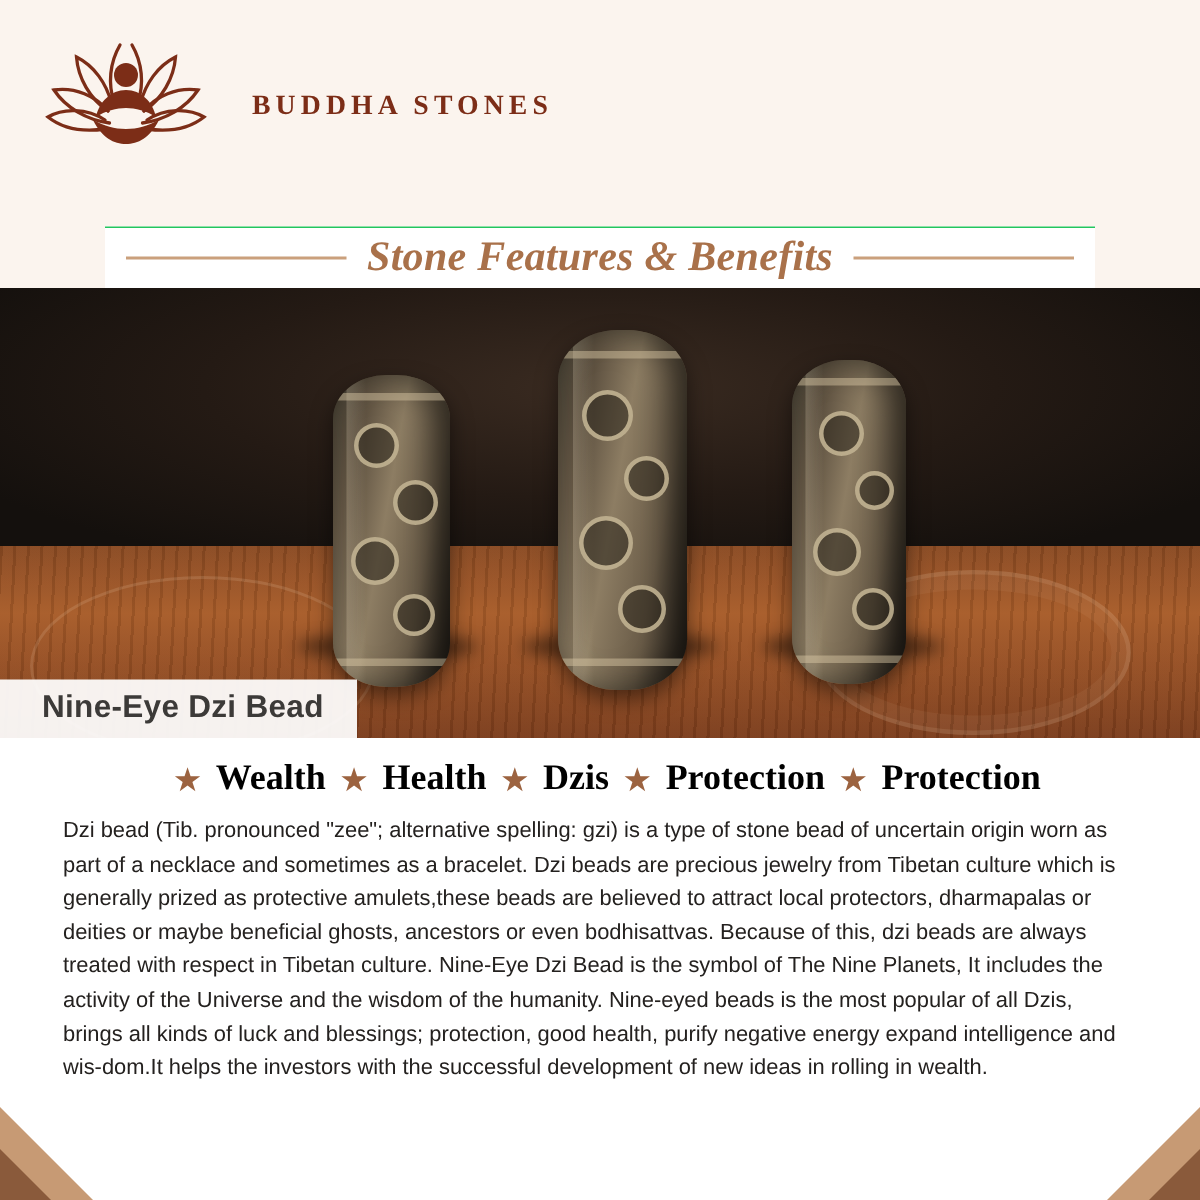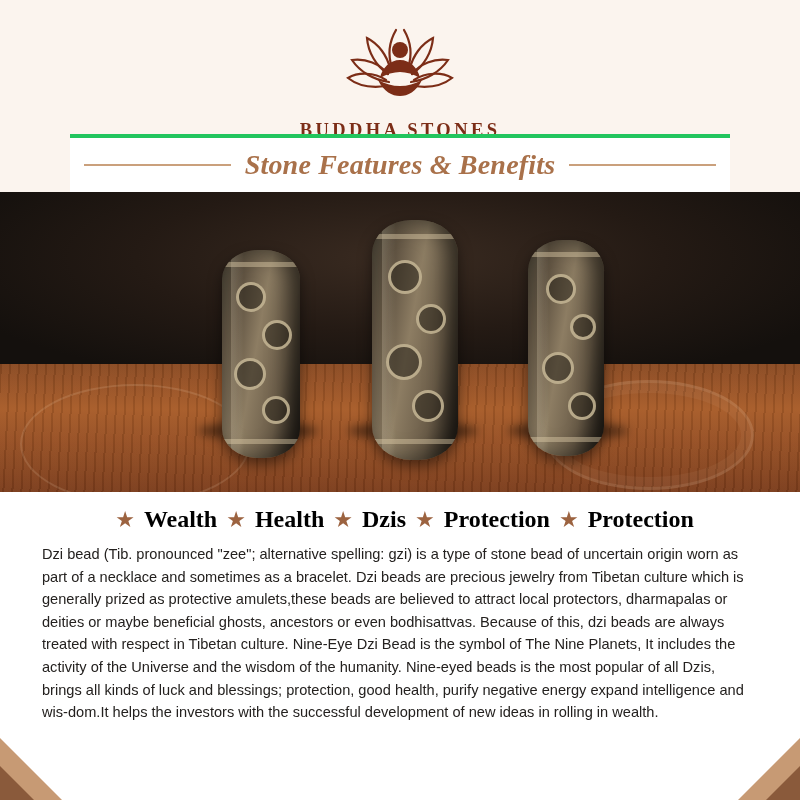--- a/index.html
+++ b/index.html
@@ -67,45 +67,45 @@
   .header {
     position: relative;
     height: 192px;
     background: #fbf4ee;
     text-align: center;
     z-index: 6;
   }
   .logo-wrap {
     padding-top: 22px;
     display: flex;
-    flex-direction: column;
+    flex-direction: row;
     align-items: center;
   }
   .logo-svg { display: block; }
   .brand-name {
     margin-top: 6px;
     font-size: 18.5px;
     letter-spacing: 3.4px;
     font-weight: bold;
     color: #7c2d17;
     font-family: "Liberation Serif", serif;
   }
 
   .title-bar {
     position: absolute;
     left: 50%;
     transform: translateX(-50%);
     bottom: 0;
     width: 660px;
-    height: 58px;
+    height: 41px;
     background: #ffffff;
     display: flex;
     align-items: center;
     justify-content: center;
-    border-top: 4px solid #22c55e;
+    border-top: 1px solid #22c55e;
   }
   .title-bar .rule {
     flex: 1;
     height: 2px;
     background: #caa07c;
     margin: 0 14px;
   }
   .title-text {
     font-family: "Liberation Serif", serif;
     font-weight: bold;
@@ -340,20 +340,23 @@
     <div class="bead" style="left:528px; top:48px; width:76px; height:216px;">
       <div class="bead-sheen"></div>
       <div class="band" style="top:12px;"></div>
       <div class="eye" style="left:18px; top:34px; width:30px; height:30px;"></div>
       <div class="eye" style="left:42px; top:74px; width:26px; height:26px;"></div>
       <div class="eye" style="left:14px; top:112px; width:32px; height:32px;"></div>
       <div class="eye" style="left:40px; top:152px; width:28px; height:28px;"></div>
       <div class="band" style="bottom:14px;"></div>
     </div>
 
+    <div class="caption-tab">
+      <span class="caption-text">Nine-Eye Dzi Bead</span>
+    </div>
   </div>
 
   <div class="benefits">
     <span class="star">★</span>
     <span class="benefit">Wealth</span>
     <span class="star">★</span>
     <span class="benefit">Health</span>
     <span class="star">★</span>
     <span class="benefit">Dzis</span>
     <span class="star">★</span>

